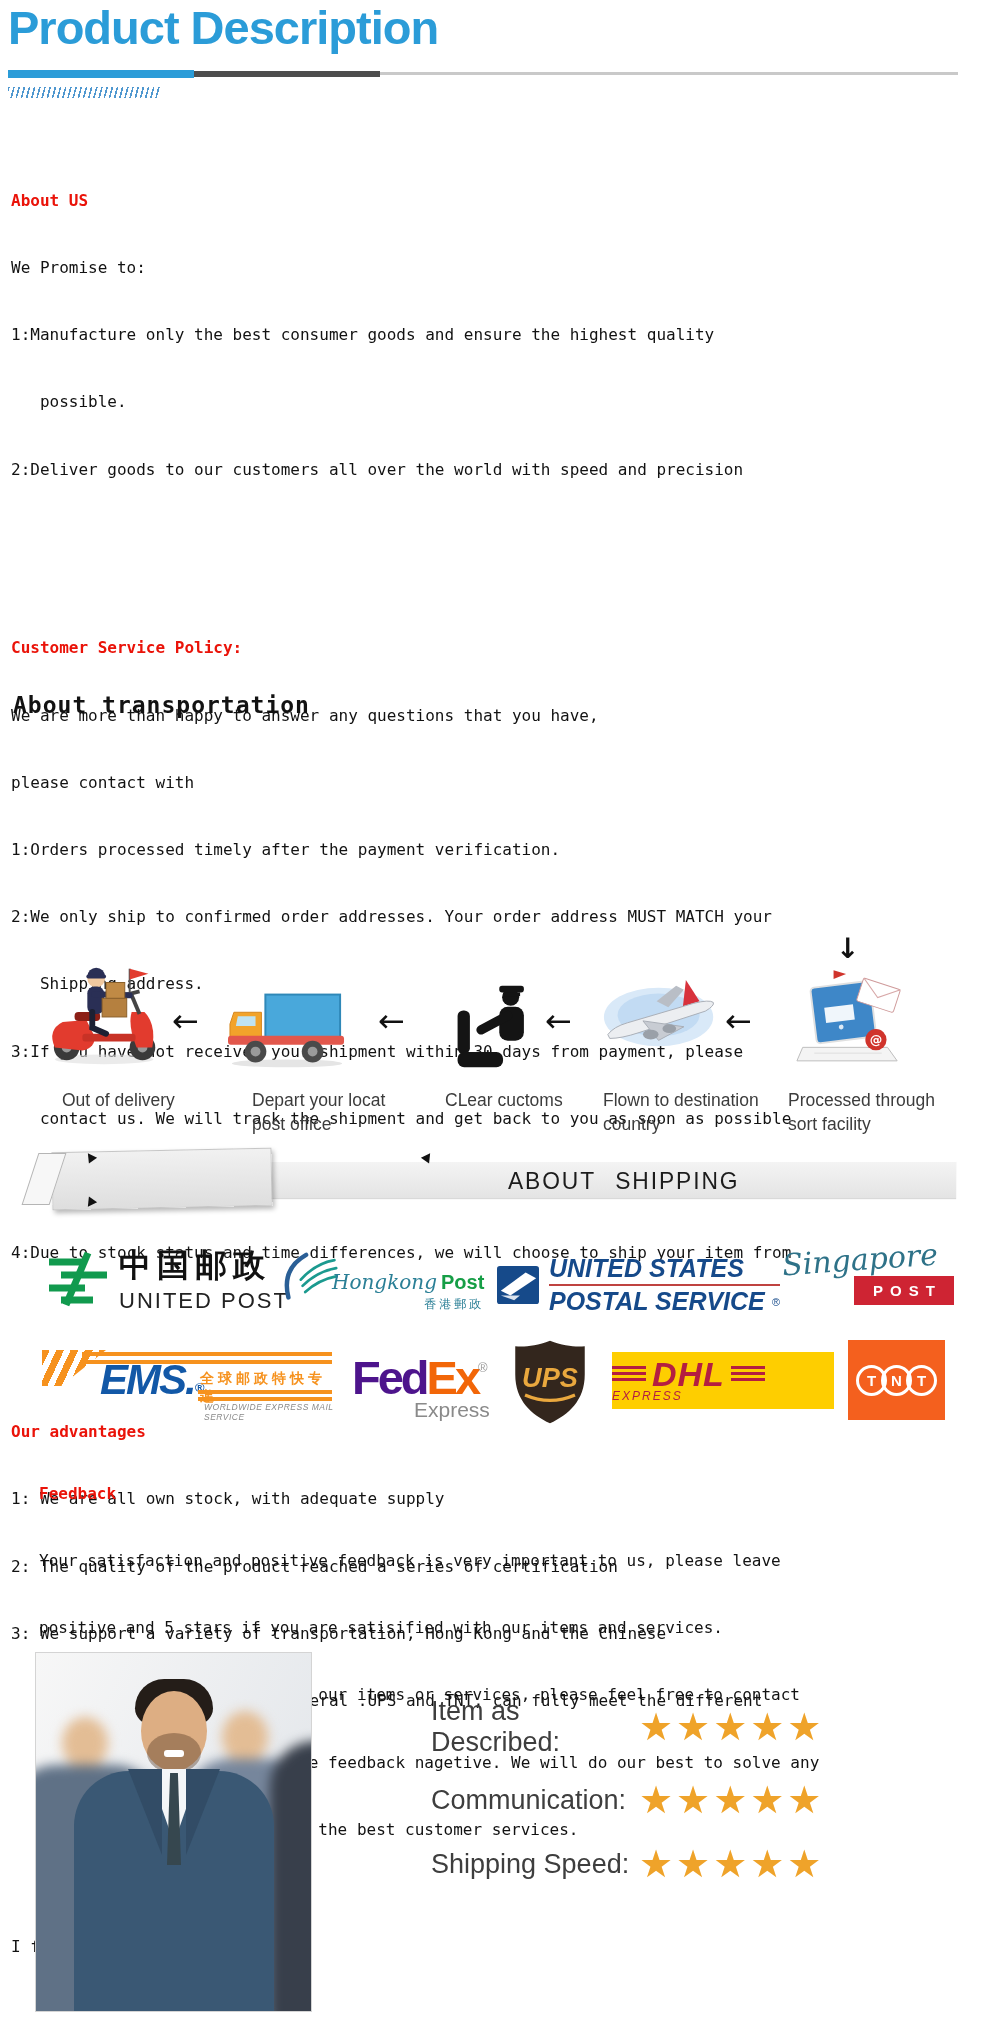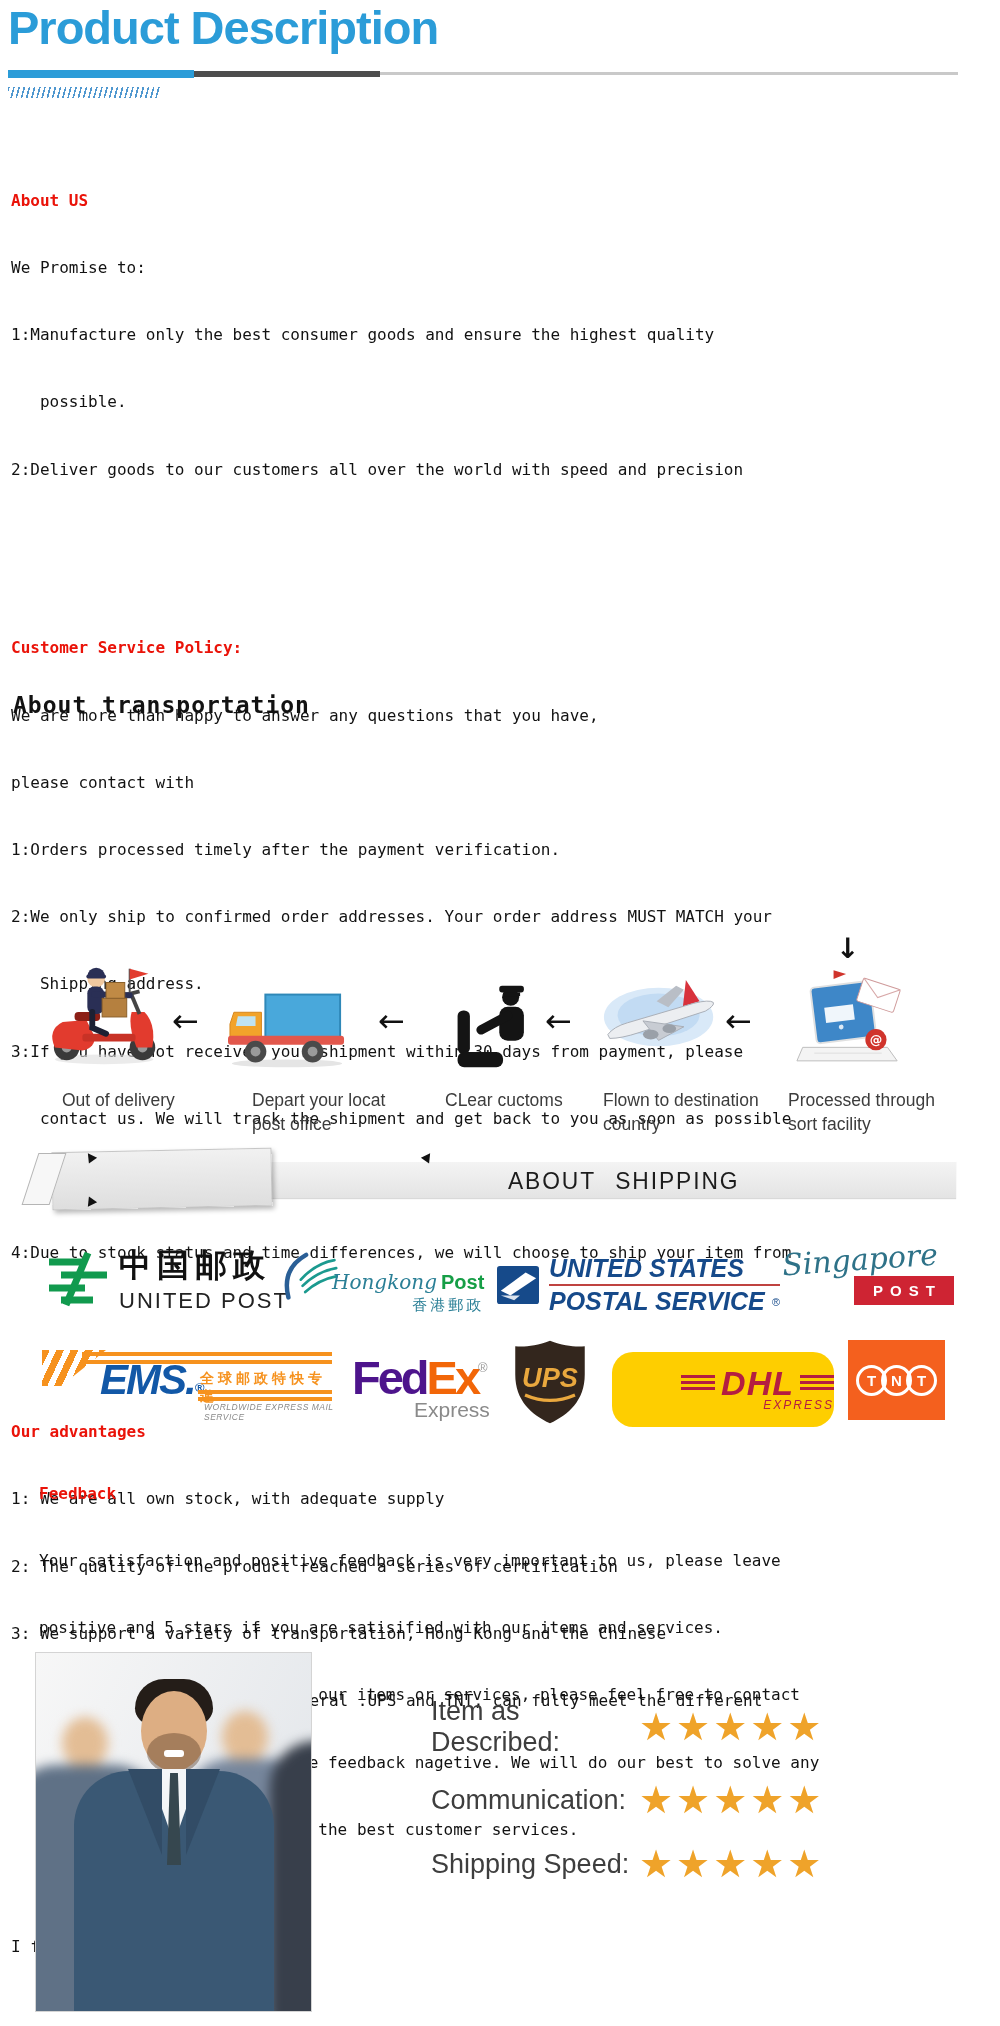--- a/index.html
+++ b/index.html
@@ -58,21 +58,21 @@
 
   .china-post{left:45px;top:6px;display:flex;align-items:center;gap:8px;}
   .cp-cn{font-size:32px;font-weight:bold;letter-spacing:6px;color:#111;}
   .cp-en{font-size:22px;letter-spacing:2px;color:#222;margin-top:0px;}
 
   .hk-post{left:276px;top:8px;display:flex;align-items:flex-start;}
   .hk-words{margin-left:-6px;margin-top:24px;}
   .hk-row{display:flex;align-items:flex-end;gap:4px;}
   .hk-name{font-family:"DejaVu Serif","Liberation Serif",serif;font-style:italic;font-size:20px;color:var(--hk-teal);}
   .hk-post-word{font-weight:900;font-size:20px;color:var(--hk-green);}
-  .hk-cn{font-size:15px;letter-spacing:3px;color:var(--hk-teal);text-align:right;margin-top:2px;}
+  .hk-cn{font-size:12px;letter-spacing:3px;color:var(--hk-teal);text-align:right;margin-top:2px;}
 
   .usps{left:497px;top:16px;display:flex;align-items:center;gap:10px;}
   .usps-l1{font-style:italic;font-weight:900;font-size:25px;color:var(--usps-navy);letter-spacing:0px;}
   .usps-div{height:2px;background:var(--usps-red);margin:1px 0 1px 0;}
   .usps-l2{font-style:italic;font-weight:900;font-size:25px;color:var(--usps-navy);}
   .usps-reg{font-size:11px;font-weight:normal;vertical-align:4px;color:var(--usps-navy);}
 
   .singpost{left:782px;top:4px;width:175px;}
   .sp-script{font-family:"DejaVu Serif","Liberation Serif",serif;font-style:italic;font-size:30px;
              color:var(--singpost-teal);transform:rotate(-4deg);display:inline-block;}
@@ -93,22 +93,22 @@
 
   .fedex{left:352px;top:10px;}
   .fx-row{font-weight:900;font-size:47px;letter-spacing:-3px;line-height:44px;}
   .fx-fed{color:var(--fedex-purple);}
   .fx-ex{color:var(--fedex-orange);}
   .fx-reg{font-size:13px;font-weight:normal;color:#999;letter-spacing:0;vertical-align:22px;}
   .fx-sub{font-size:21px;color:#8a8a8a;margin:-2px 0 0 62px;}
 
   .ups{left:512px;top:2px;}
 
-  .dhl{left:612px;top:16px;width:222px;height:75px;background:var(--dhl-yellow);
-       display:flex;flex-direction:column;align-items:flex-end;justify-content:center;border-radius:21px;}
+  .dhl{left:612px;top:16px;width:222px;height:57px;background:var(--dhl-yellow);
+       display:flex;flex-direction:column;align-items:flex-start;justify-content:center;}
   .dhl-row{display:flex;align-items:center;gap:6px;}
   .dhl-dash{width:34px;height:15px;background:repeating-linear-gradient(180deg,var(--dhl-red) 0 3px,transparent 3px 6px);}
   .dhl-word{font-style:italic;font-weight:900;font-size:34px;color:var(--dhl-red);letter-spacing:1px;line-height:30px;}
   .dhl-sub{font-style:italic;font-size:12px;color:var(--dhl-red);letter-spacing:2px;margin-top:0px;}
 
   .tnt{left:848px;top:4px;width:97px;height:80px;background:var(--tnt-orange);
        display:flex;align-items:center;justify-content:center;}
   .tnt-c{width:25px;height:25px;border:3px solid #fff;border-radius:50%;margin:0 -3px;
          display:flex;align-items:center;justify-content:center;color:#fff;font-weight:bold;font-size:15px;}
 

